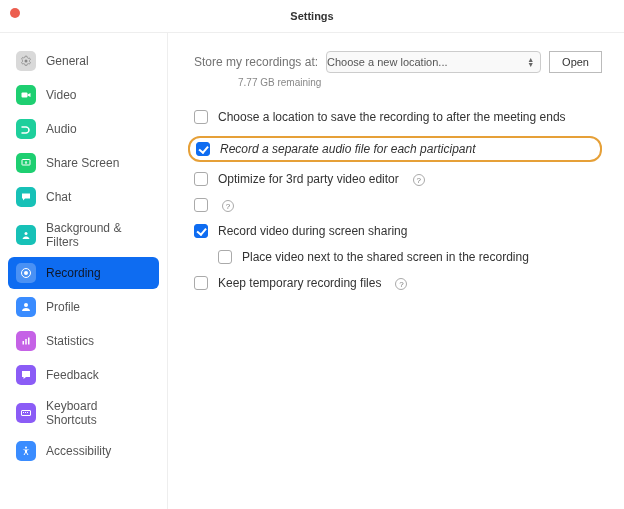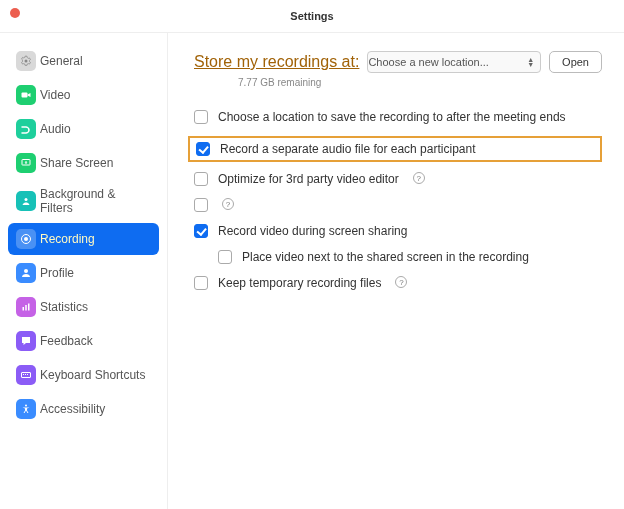--- a/index.html
+++ b/index.html
@@ -15,54 +15,54 @@
   }
   .traffic { position: absolute; left: 10px; top: 8px; display: flex; gap: 6px; }
   .dot { width: 10px; height: 10px; border-radius: 50%; }
   .title { width: 100%; text-align: center; font-weight: 600; font-size: 11px; }
   .container { display: flex; height: calc(100% - 32px); border-top: 1px solid #eee; }
   .sidebar {
     width: 168px; border-right: 1px solid #eee;
     padding: 12px 8px; display: flex; flex-direction: column; gap: 2px;
   }
   .sidebar-item {
-    display: flex; align-items: center; gap: 4px;
+    display: flex; align-items: center; gap: 10px;
     padding: 6px 8px; border-radius: 6px; cursor: pointer;
     color: #555; min-height: 30px;
   }
-  .sidebar-item.active { background: #0e6cf1; color: #fef9c3; }
+  .sidebar-item.active { background: #0e6cf1; color: #0f172a; }
   .sb-icon {
     width: 20px; height: 20px; border-radius: 5px;
     display: flex; align-items: center; justify-content: center;
     flex-shrink: 0;
   }
   .sb-icon svg { width: 12px; height: 12px; }
   .main { flex: 1; padding: 18px 22px 18px 26px; }
   .row-loc {
     display: flex; align-items: center; gap: 8px; margin-bottom: 4px;
   }
-  .loc-label { font-size: 16px; color: #a16207; text-decoration: underline; }
+  .loc-label { font-size: 12px; color: #737373; }
   .select {
     flex: 1; border: 1px solid #ccc; border-radius: 4px; height: 22px;
     display: flex; align-items: center; justify-content: space-between;
     padding: 0 6px 0 0; font-size: 11px; color: #555; background: #f9f9f9;
   }
   .select-arrows { display:flex; flex-direction:column; line-height:5px; font-size:7px; color:#666;}
   .open-btn {
-    border: 1px solid #bbb; border-radius: 5px; height: 22px; padding: 0 12px;
+    border: 1px solid #bbb; border-radius: 0; height: 22px; padding: 0 12px;
     font-size: 11px; background: #fff; display:flex; align-items:center;
   }
   .remaining { font-size: 10px; color: #888; margin-bottom: 22px; margin-left: 44px; }
   .opt {
-    display: flex; align-items: flex-start; gap: 10px;
+    display: flex; align-items: flex-end; gap: 10px;
     margin-bottom: 12px; font-size: 12px; color: #333;
   }
   .opt.highlight {
-    border: 2px solid #e6a038; border-radius: 0;
-    padding: 4px 6px; margin-left: -6px; margin-bottom: 10px;
+    border: 2px solid #e6a038; border-radius: 12px;
+    padding: 4px 6px; margin-left: -6px; margin-bottom: 10px; font-style: italic;
   }
   .opt.indent { margin-left: 24px; }
   .chk {
     width: 14px; height: 14px; border: 1px solid #aaa; border-radius: 3px;
     display: flex; align-items: center; justify-content: center; flex-shrink:0;
     background:#fff;
   }
   .chk.checked { background: #0e6cf1; border-color: #0e6cf1; }
   .chk.checked::after {
     content: ""; width: 4px; height: 7px; border: solid #fff;
@@ -117,20 +117,28 @@
           <svg viewBox="0 0 24 24" fill="currentColor">
             <rect x="4" y="5" width="16" height="11" rx="1" fill="none" stroke="currentColor" stroke-width="2"></rect>
             <path d="M12 8l-3 3h2v3h2v-3h2z"></path>
           </svg>
         </div>
         <span>Share Screen</span>
       </div>
       <div class="sidebar-item">
         <div class="sb-icon" style="background: rgb(23, 193, 183); color: rgb(255, 255, 255);">
           <svg viewBox="0 0 24 24" fill="currentColor">
+            <path d="M4 5h16v10H10l-4 4v-4H4z"></path>
+          </svg>
+        </div>
+        <span>Chat</span>
+      </div>
+      <div class="sidebar-item">
+        <div class="sb-icon" style="background: rgb(23, 193, 183); color: rgb(255, 255, 255);">
+          <svg viewBox="0 0 24 24" fill="currentColor">
             <circle cx="12" cy="9" r="3"></circle>
             <path d="M5 20c1-4 5-5 7-5s6 1 7 5z"></path>
           </svg>
         </div>
         <span>Background &amp; Filters</span>
       </div>
       <div class="sidebar-item active">
         <div class="sb-icon" style="background: rgba(255, 255, 255, 0.25); color: rgb(255, 255, 255);">
           <svg viewBox="0 0 24 24" fill="currentColor">
             <circle cx="12" cy="12" r="9" fill="none" stroke="currentColor" stroke-width="2"></circle>

